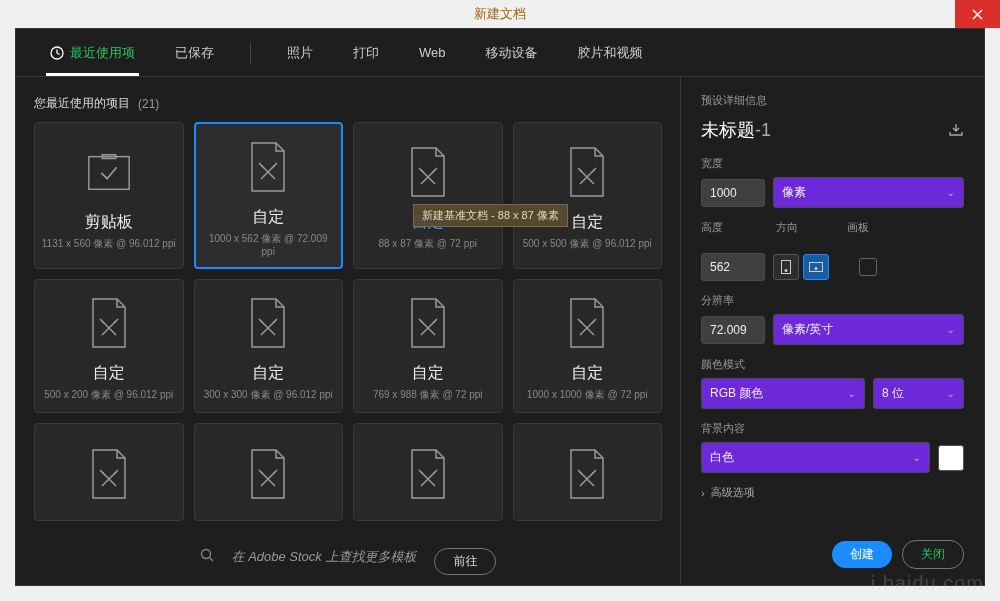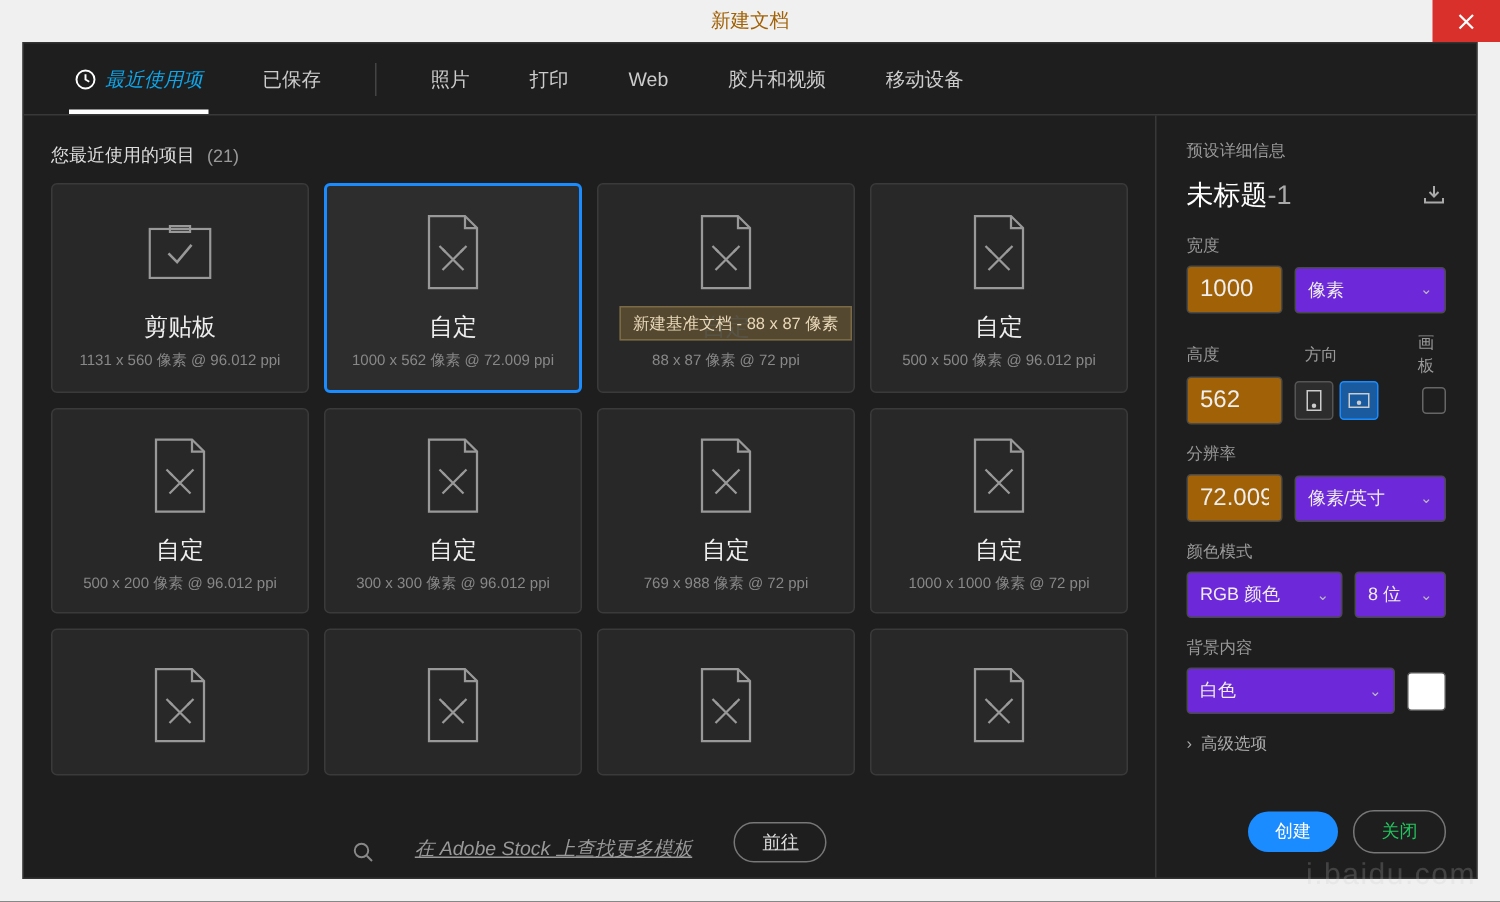--- a/index.html
+++ b/index.html
@@ -3,47 +3,47 @@
 <meta charset="utf-8">
 <style>
   * { box-sizing: border-box; margin: 0; padding: 0; font-family: "Microsoft YaHei", "PingFang SC", sans-serif; }
   body { width: 1000px; height: 601px; background: #f0f0f0; overflow: hidden; }
   .titlebar { height: 28px; background: #f0f0f0; display: flex; align-items: center; justify-content: center; position: relative; }
   .titlebar-text { font-size: 13px; color: #a16207; }
   .close-btn { position: absolute; right: 0; top: 0; width: 45px; height: 28px; background: #d9302c; color: #fff; display: flex; align-items: center; justify-content: center; font-size: 14px; cursor: pointer; }
   .window { position: absolute; left: 15px; top: 28px; right: 15px; height: 558px; background: #1e1e1e; border: 1px solid #333; }
   .tabs { height: 48px; display: flex; align-items: center; padding: 0 30px; border-bottom: 1px solid #383838; gap: 32px; font-size: 13px; color: #ccc; }
   .tab { cursor: pointer; padding: 13px 4px; position: relative; display: flex; align-items: center; gap: 6px; }
-  .tab.active { color: #0ea5e9; font-style: italic; }
+  .tab.active { color: #22c55e; }
   .tab.active::after { content: ""; position: absolute; bottom: -1px; left: 0; right: 0; height: 3px; background: #fff; }
   .tab-sep { width: 1px; height: 22px; background: #444; }
   .body { display: flex; height: calc(100% - 48px); }
   .left { flex: 1; padding: 18px 18px 0 18px; display: flex; flex-direction: column; }
   .recent-label { font-size: 12px; color: #ddd; margin-bottom: 10px; display: flex; align-items: center; gap: 8px; }
   .recent-count { color: #999; }
   .grid { display: grid; grid-template-columns: repeat(4, 1fr); gap: 10px; flex: 1; overflow: hidden; }
   .card { background: #282828; border: 1px solid #3a3a3a; border-radius: 4px; display: flex; flex-direction: column; align-items: center; justify-content: center; padding: 14px 6px 10px; cursor: pointer; }
   .card.selected { border: 2px solid #1a8cff; background: #2d2d2d; }
   .card-icon { width: 48px; height: 56px; margin-bottom: 12px; display: flex; align-items: center; justify-content: center; }
   .card-title { font-size: 16px; color: #eee; margin-bottom: 4px; }
   .card-title.blue { color: #3b9aff; }
   .card-dims { font-size: 10px; color: #888; text-align: center; }
   .card.short { height: 98px; }
   .card.short .card-icon { margin-bottom: 0; }
-  .search-row { display: flex; align-items: flex-end; justify-content: center; gap: 28px; margin-top: 10px; padding: 16px 0 10px; color: #999; font-size: 13px; font-style: italic; text-decoration: underline; }
+  .search-row { display: flex; align-items: flex-start; justify-content: center; gap: 18px; margin-top: 10px; padding: 16px 0 10px; color: #999; font-size: 13px; font-style: italic; }
   .go-btn { border: 1px solid #777; border-radius: 14px; padding: 4px 18px; color: #ddd; font-size: 12px; font-style: normal; cursor: pointer; }
 
-  .right { width: 214px; border-left: 1px solid #383838; padding: 16px 20px; color: #ccc; font-size: 12px; display: flex; flex-direction: column; }
+  .right { width: 304px; border-left: 1px solid #383838; padding: 16px 20px; color: #ccc; font-size: 12px; display: flex; flex-direction: column; }
   .preset-label { color: #999; font-size: 11px; margin-bottom: 10px; }
   .name-row { display: flex; align-items: center; justify-content: space-between; margin-bottom: 14px; }
   .doc-name { font-size: 18px; color: #fff; }
   .doc-name .num { color: #aaa; }
   .field-label { font-size: 11px; color: #999; margin-bottom: 6px; }
   .row { display: flex; gap: 8px; margin-bottom: 12px; align-items: center; }
-  .input { background: #a16207; border: 1px solid #4a4a4a; color: #eee; padding: 6px 8px; font-size: 16px; border-radius: 3px; }
+  .input { background: #404040; border: 1px solid #4a4a4a; color: #eee; padding: 6px 8px; font-size: 12px; border-radius: 3px; }
   .input.w { width: 64px; }
   .select { background: #6d28d9; border: 1px solid #4a4a4a; color: #eee; padding: 6px 8px; font-size: 12px; border-radius: 3px; flex: 1; display: flex; justify-content: space-between; align-items: center; cursor: pointer; }
   .chev { font-size: 10px; color: #bbb; }
   .orient { display: flex; gap: 4px; }
   .orient-btn { width: 26px; height: 26px; border: 1px solid #555; background: #2d2d2d; display: flex; align-items: center; justify-content: center; cursor: pointer; border-radius: 3px; }
   .orient-btn.active { background: #1a5a9e; border-color: #1a8cff; }
   .orient-glyph { width: 10px; height: 14px; border: 1.5px solid #ccc; position: relative; }
   .orient-glyph.landscape { width: 14px; height: 10px; }
   .orient-glyph::after { content:""; position:absolute; bottom:1px; left:50%; transform:translateX(-50%); width:3px; height:3px; background:#ccc; border-radius:50%; }
   .checkbox { width: 18px; height: 18px; border: 1px solid #666; border-radius: 3px; cursor: pointer; }
@@ -84,24 +84,24 @@
     <div class="tab">
         <span>照片</span>
       </div>
     <div class="tab">
         <span>打印</span>
       </div>
     <div class="tab">
         <span>Web</span>
       </div>
     <div class="tab">
+        <span>移动设备</span>
+      </div>
+    <div class="tab">
         <span>胶片和视频</span>
-      </div>
-    <div class="tab">
-        <span>移动设备</span>
       </div>
   </div>
 
   <div class="body">
     <div class="left">
       <div class="recent-label">
         <span>您最近使用的项目</span>
         <span class="recent-count">(21)</span>
       </div>
       <div class="grid" id="grid">
@@ -262,21 +262,21 @@
 
       <div class="field-label">宽度</div>
       <div class="row">
         <input class="input w" value="1000" style="">
         <div class="select">
             <span>像素</span>
             <span class="chev">⌄</span>
           </div>
       </div>
 
-      <div class="row" style="gap:24px;margin-bottom:0">
+      <div class="row" style="gap:11px;margin-bottom:18px">
         <div class="field-label" style="margin:0;width:64px">高度</div>
         <div class="field-label" style="margin:0;width:60px">方向</div>
         <div class="field-label" style="margin:0">画板</div>
       </div>
       <div class="row">
         <input class="input w" value="562" style="">
         <div class="orient">
           <div class="orient-btn">
               <div class="orient-glyph"></div>
             </div>

